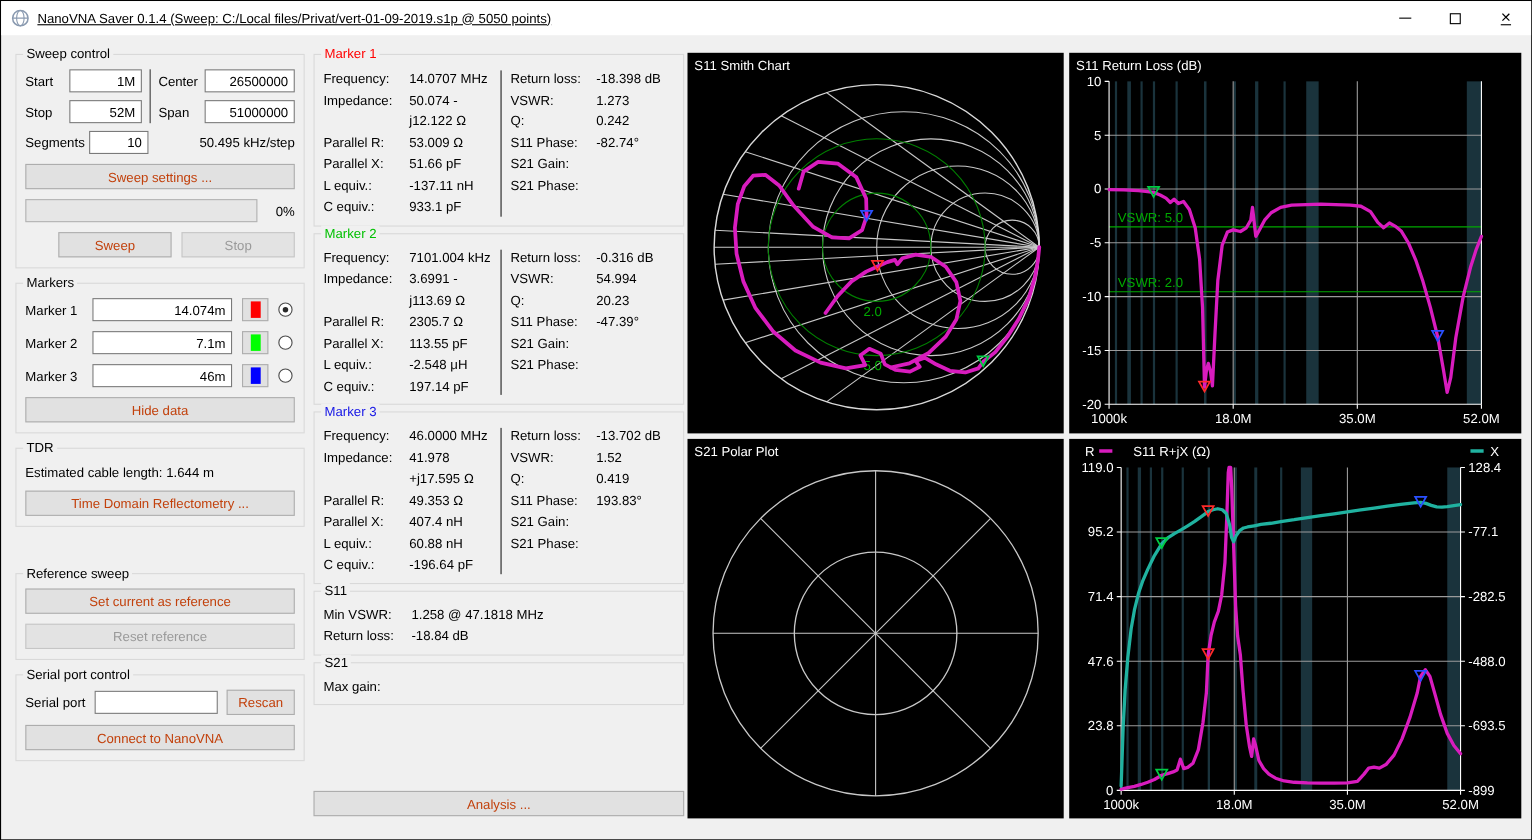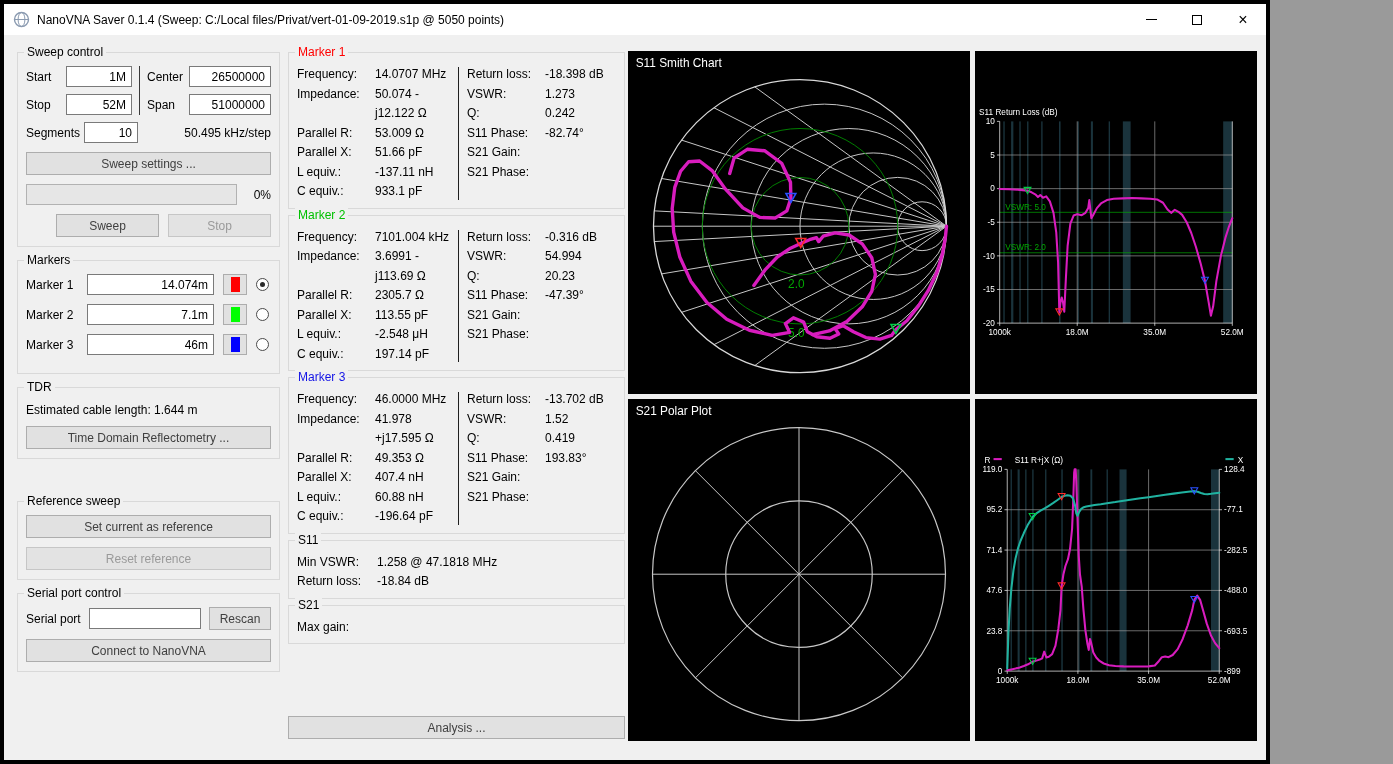--- a/index.html
+++ b/index.html
@@ -1,38 +1,38 @@
 <!DOCTYPE html>
 <html><head>
 <meta charset="utf-8">
 <style>
   html,body{margin:0;padding:0;background:#9a9a9a;}
   *{box-sizing:border-box;}
-  .window{width:1270px;height:764px;position:relative;border:4px solid #000000;background:#f0f0f0;
-          font-family:"Liberation Sans",sans-serif;font-size:12px;color:#000;overflow:hidden;}
+  .window{width:1393px;height:764px;position:relative;border:1px solid #000000;background:#f0f0f0;
+          font-family:"Liberation Sans",sans-serif;font-size:12px;color:#000;overflow:hidden;text-decoration:underline;}
   
   .titlebar{height:31px;background:#ffffff;display:flex;align-items:center;}
   .app-icon{width:17px;height:17px;margin:0 7px 0 9px;flex:none;}
   .titletext{white-space:nowrap;}
   .win-controls{margin-left:auto;display:flex;height:100%;}
   .win-btn{width:46px;height:100%;display:flex;align-items:center;justify-content:center;cursor:default;}
   .glyph-min{width:11px;height:1px;background:#000;display:block;}
   .glyph-max{width:10px;height:10px;border:1px solid #000;display:block;}
   .glyph-close{font-size:16px;line-height:10px;}
   .body{position:absolute;top:32px;left:1px;right:1px;bottom:1px;background:#f0f0f0;}
   
   .group{position:relative;border:1px solid #d9d9d9;padding:13px 8px 9px 8px;margin-bottom:13px;}
   .group-title{position:absolute;top:-8px;left:6px;background:#f0f0f0;padding:0 3px;line-height:14px;}
   
   #left-panel{position:absolute;left:12px;top:16px;width:263px;}
   .tb{height:21px;border:1px solid #7a7a7a;background:#fff;font:12px "Liberation Sans",sans-serif;
       padding:0 5px;text-align:right;width:100%;}
   .tb.left{text-align:left;}
   .btn{display:block;width:100%;height:23px;background:#e1e1e1;border:1px solid #adadad;
-       font:12px "Liberation Sans",sans-serif;color:#404040;text-align:center;padding:0;}
+       font:12px "Liberation Sans",sans-serif;color:#c2410c;text-align:center;padding:0;}
   .btn.disabled{color:#9a9a9a;border-color:#c6c6c6;background:#e3e3e3;}
   .sweep-grid{display:grid;grid-template-columns:40px 66px 15px 42px 1fr;row-gap:7px;align-items:center;position:relative;}
   .sweep-grid .vsep{position:absolute;left:113px;top:0;bottom:0;width:1px;background:#3a3a3a;}
   .seg-row{display:flex;align-items:center;margin-top:7px;}
   .seg-row .seglabel{width:58px;}
   .seg-row .tb{width:54px;}
   .seg-row .step{flex:1;text-align:right;}
   .progress-row{display:flex;align-items:center;margin-top:9px;}
   .progress{flex:1;height:21px;border:1px solid #b2b2b2;background:#e6e6e6;}
   .progress-label{width:34px;text-align:right;}
@@ -145,20 +145,21 @@
             </div>
             <div class="mkrow">
               <span>Marker 3</span>
               <input class="tb" value="46m" style="">
               <div class="swatch">
                 <i style="background: rgb(0, 0, 255);"></i>
               </div>
               <span class="radio"></span>
             </div>
           </div>
+        <button class="btn">Hide data</button>
       </div>
 
       <div class="group">
         <span class="group-title">TDR</span>
         <div class="cable-row">
           <span>Estimated cable length:</span>
           <span>1.644 m</span>
         </div>
         <button class="btn">Time Domain Reflectometry ...</button>
       </div>

